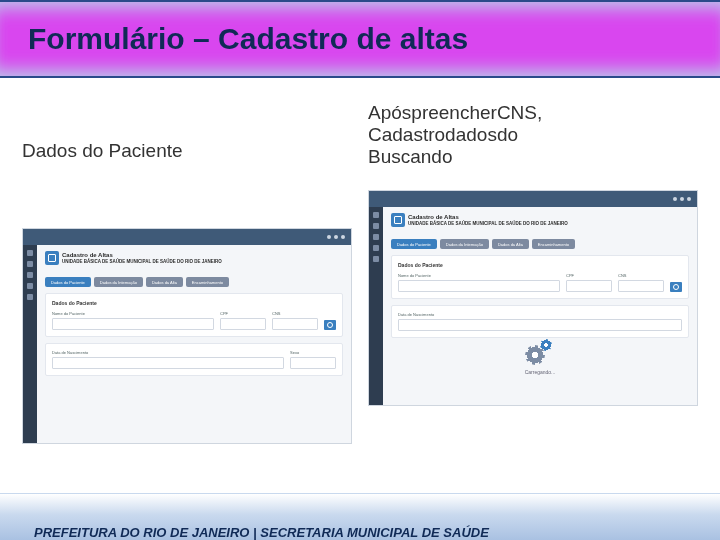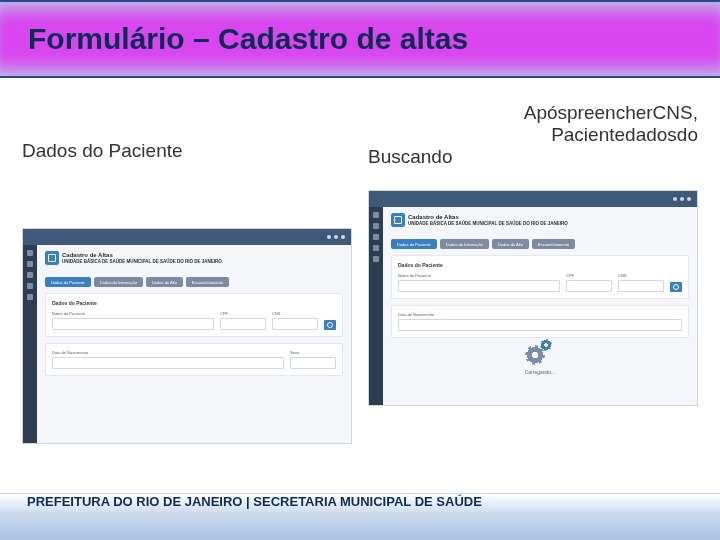--- a/index.html
+++ b/index.html
@@ -9,21 +9,21 @@
     background:#d946ef;
     border-top:2px solid #2a4a8a;
     border-bottom:2px solid #2a4a8a;
     box-shadow:inset 0 -18px 18px -12px #b9cce9, inset 0 18px 18px -12px #b9cce9;
     display:flex;align-items:center;padding-left:28px;
   }
   .title-bar h1{margin:0;font-size:30px;font-weight:bold;color:#102a56}
   .content{display:flex;gap:16px;padding:24px 22px 0 22px}
   .col{flex:1;min-width:0}
   .caption{font-size:19px;color:#333;min-height:78px;margin-bottom:10px}
-  .caption .row{display:flex;justify-content:flex-end}
+  .caption .row{display:flex;justify-content:flex-start}
   .caption .row span{white-space:nowrap}
   .screenshot{
     position:relative;width:100%;height:216px;
     border:1px solid #cfd6df;background:#f4f6f9;box-sizing:border-box;overflow:hidden;
   }
   .ss-topbar{height:16px;background:#3f5a78;display:flex;align-items:center;justify-content:flex-end;padding:0 6px;box-sizing:border-box}
   .ss-topbar .dot{width:4px;height:4px;background:#cdd6e2;border-radius:50%;margin-left:3px}
   .ss-topbar .user{font-size:5px;color:#d7e0ec;margin-right:auto;padding-left:16px;opacity:.6}
   .ss-sidebar{position:absolute;left:0;top:16px;bottom:0;width:14px;background:#2e3d50}
   .ss-sidebar i{display:block;width:6px;height:6px;background:#7c8ca4;margin:5px auto 0;border-radius:1px}
@@ -55,22 +55,22 @@
   .gear-sm{position:absolute;width:12px;height:12px;border-radius:50%;
     background:
       radial-gradient(circle at 50% 50%, #fff 2px, #3a7fbf 2px 5px, transparent 5px),
       conic-gradient(#3a7fbf 0 20deg, transparent 20deg 60deg,#3a7fbf 60deg 80deg,transparent 80deg 120deg,#3a7fbf 120deg 140deg,transparent 140deg 180deg,#3a7fbf 180deg 200deg,transparent 200deg 240deg,#3a7fbf 240deg 260deg,transparent 260deg 300deg,#3a7fbf 300deg 320deg,transparent 320deg 360deg);
     top:0;left:15px}
   .loading-txt{font-size:5px;color:#667;text-align:center;margin-top:2px}
   .footer{
     position:absolute;left:0;right:0;bottom:0;height:46px;
     background:linear-gradient(#ffffff 0%, #c9d9ee 45%, #a9c1e2 100%);
     border-top:1px solid #c9d9ee;
-    display:flex;align-items:flex-start;padding-left:27px;
-    font-size:13px;font-weight:bold;color:#102a56;
+    display:flex;align-items:flex-end;padding-left:34px;
+    font-size:13px;font-weight:bold;color:#102a56;font-style:italic;
   }
 </style>
 </head>
 <body>
 
 <div class="slide">
 
   <div class="title-bar">
     <h1>Formulário – Cadastro de altas</h1>
   </div>
@@ -144,21 +144,21 @@
     </div>
 
     <div class="col">
       <div class="caption">
         <div class="row">
           <span>Após</span>
           <span>preencher</span>
           <span>CNS,</span>
         </div>
         <div class="row">
-          <span>Paciente</span>
+          <span>Cadastro</span>
           <span>dados</span>
           <span>do</span>
         </div>
         <div><span>Buscando</span></div>
       </div>
       <div class="screenshot">
         <div class="ss-topbar">
           <span class="user">&nbsp;</span>
           <span class="dot"></span>
           <span class="dot"></span>

